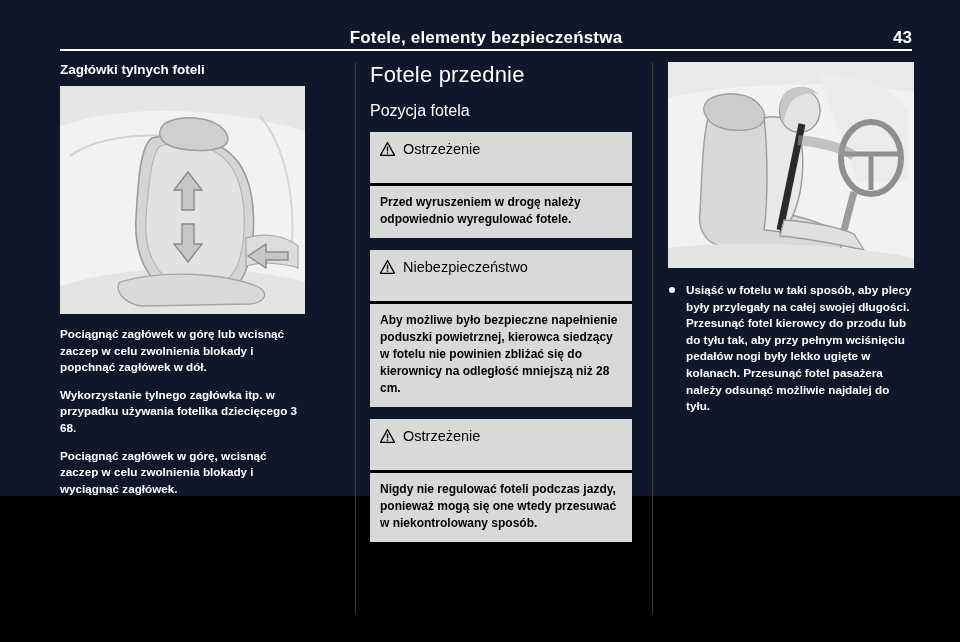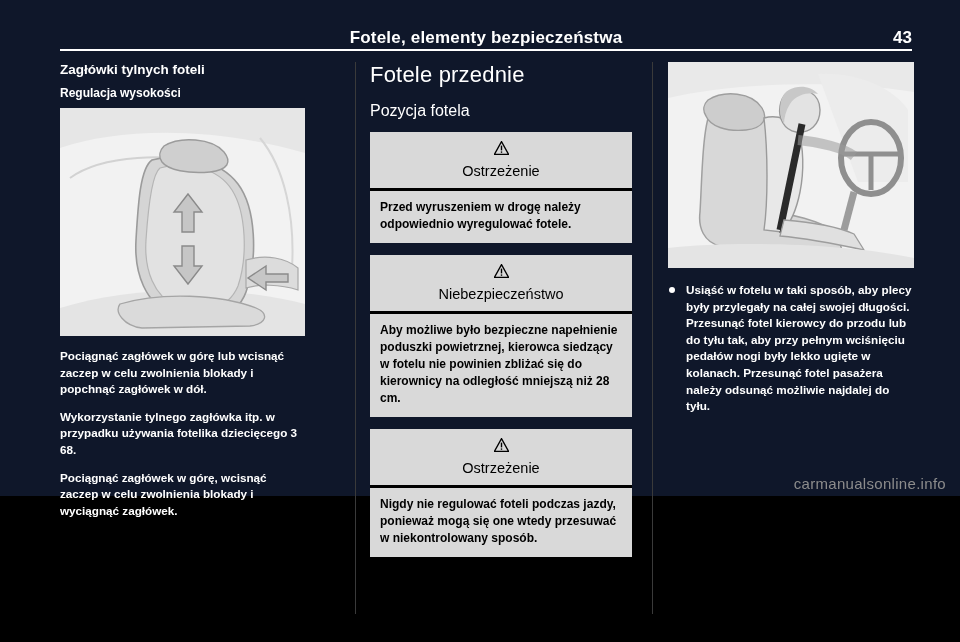--- a/index.html
+++ b/index.html
@@ -132,26 +132,25 @@
   .notice {
     background: #d9d9d9;
     color: #000;
     margin-bottom: 12px;
     border: 0;
   }
   .notice-head {
     display: flex;
     align-items: center;
     gap: 8px;
-    padding: 9px 10px 9px 10px;
+    padding: 9px 10px 26px 10px;
     font-size: 14.5px;
     font-weight: normal;
     border-bottom: 3px solid #000;
     background: #d9d9d9;
-    flex-direction: column;
   }
   .notice-body {
     padding: 8px 10px 10px 10px;
     font-size: 12px;
     line-height: 1.42;
     font-weight: bold;
     background: #d9d9d9;
   }
   .warn-icon {
     display: inline-block;
@@ -207,21 +206,20 @@
     <div class="header-title">Fotele, elementy bezpieczeństwa</div>
     <div class="header-page">43</div>
   </div>
   <div class="header-rule"></div>
 
   <div class="divider div1"></div>
   <div class="divider div2"></div>
 
   <div class="col col1">
     <h2 class="sub">Zagłówki tylnych foteli</h2>
-    <h3 class="subsub">Regulacja wysokości</h3>
 
     <div class="illus1">
       <svg width="245" height="228" viewBox="0 0 245 228">
         <rect x="0" y="0" width="245" height="228" fill="#f2f2f2"></rect>
 
         <path d="M0 40 C60 20 150 18 245 45 L245 0 L0 0 Z" fill="#e6e6e6"></path>
         <path d="M0 200 C70 178 170 176 245 196 L245 228 L0 228 Z" fill="#e4e4e4"></path>
         <path d="M10 70 C40 48 110 42 160 60" stroke="#d2d2d2" stroke-width="2" fill="none"></path>
         <path d="M200 30 C225 60 235 110 232 160" stroke="#d6d6d6" stroke-width="2" fill="none"></path>
 
@@ -330,14 +328,13 @@
     </div>
 
     <ul class="bullets">
       <li>
         <span class="dot"></span>
         <span>Usiąść w fotelu w taki sposób, aby plecy były przylegały na całej swojej długości. Przesunąć fotel kierowcy do przodu lub do tyłu tak, aby przy pełnym wciśnięciu pedałów nogi były lekko ugięte w kolanach. Przesunąć fotel pasażera należy odsunąć możliwie najdalej do tyłu.</span>
       </li>
     </ul>
   </div>
 
-  <div class="footer">carmanualsonline.info</div>
 </div>
 
 </body></html>

